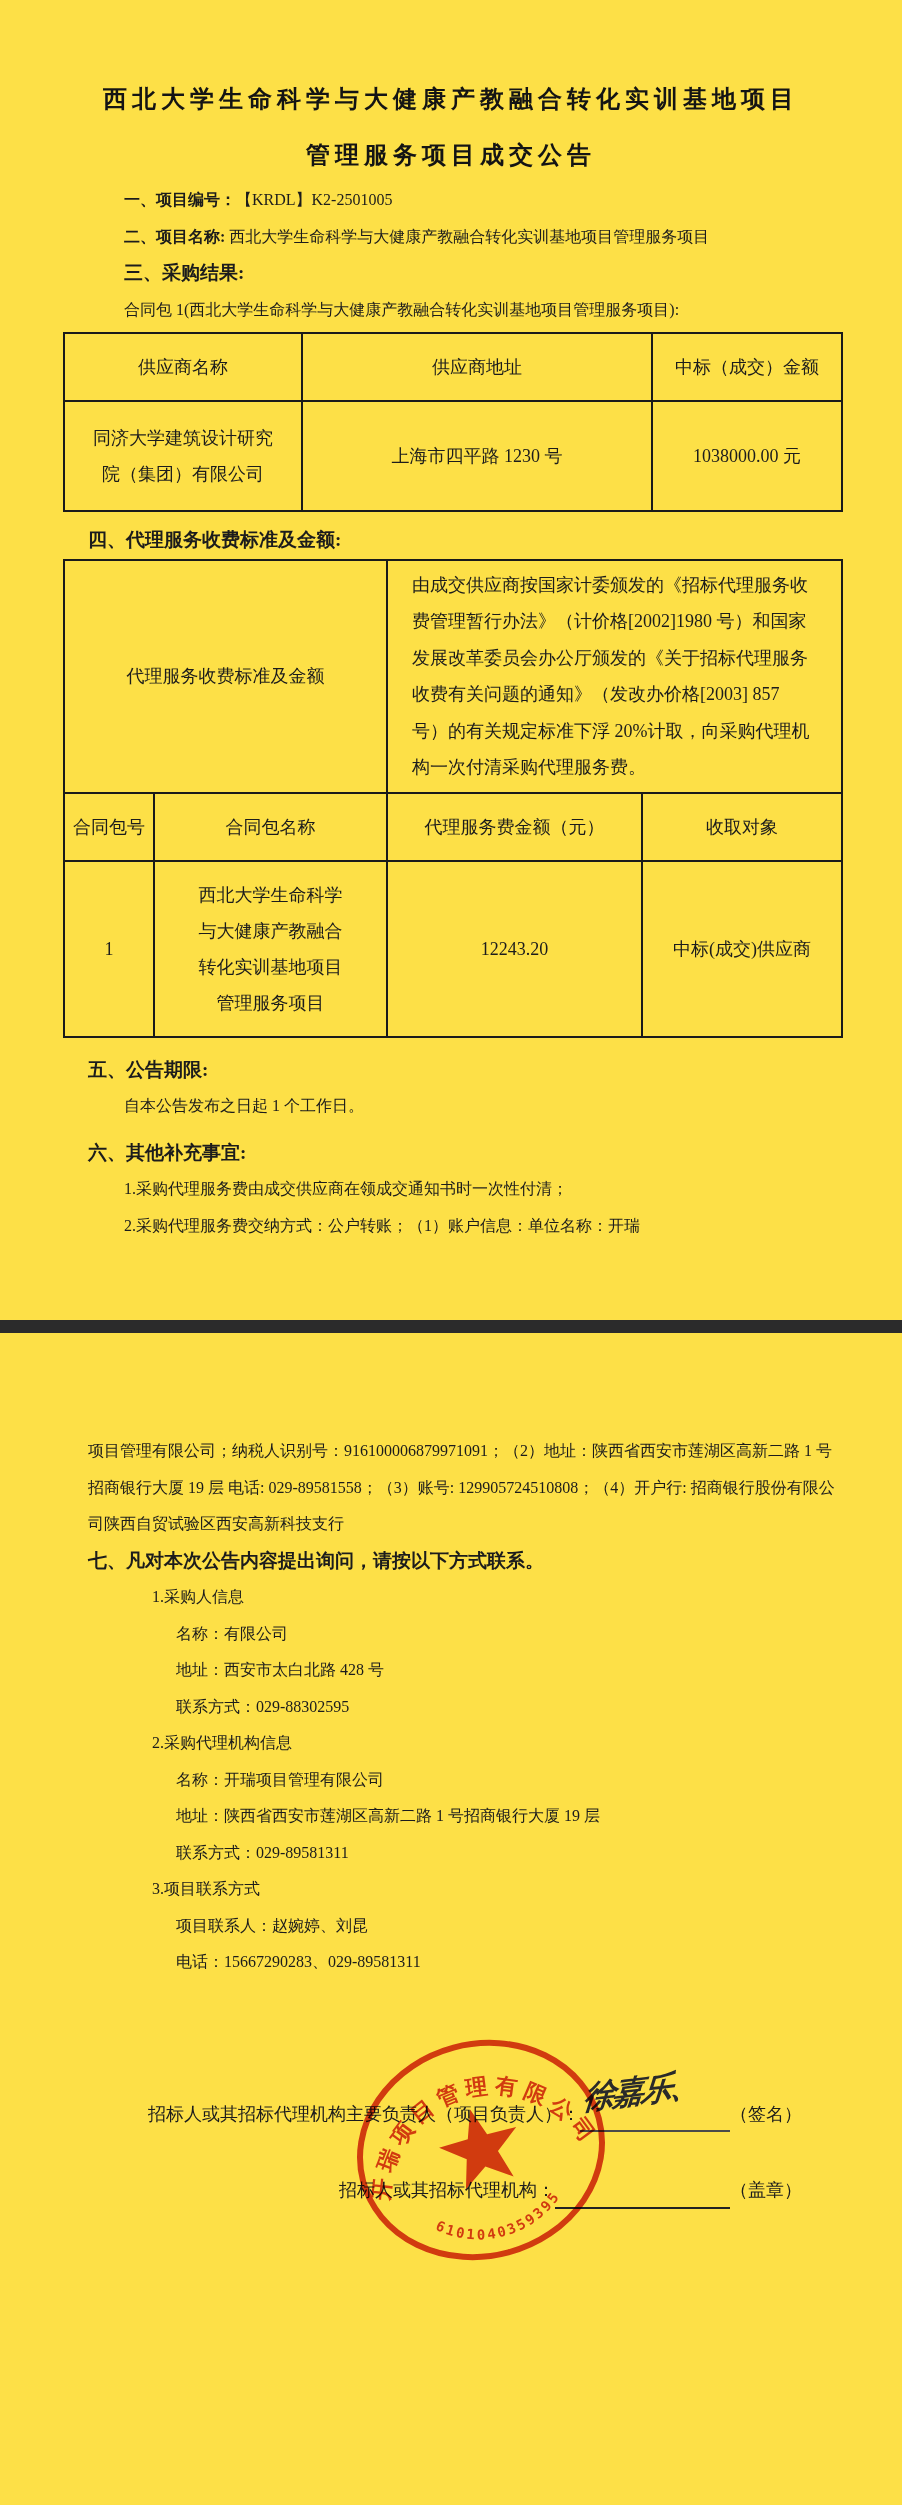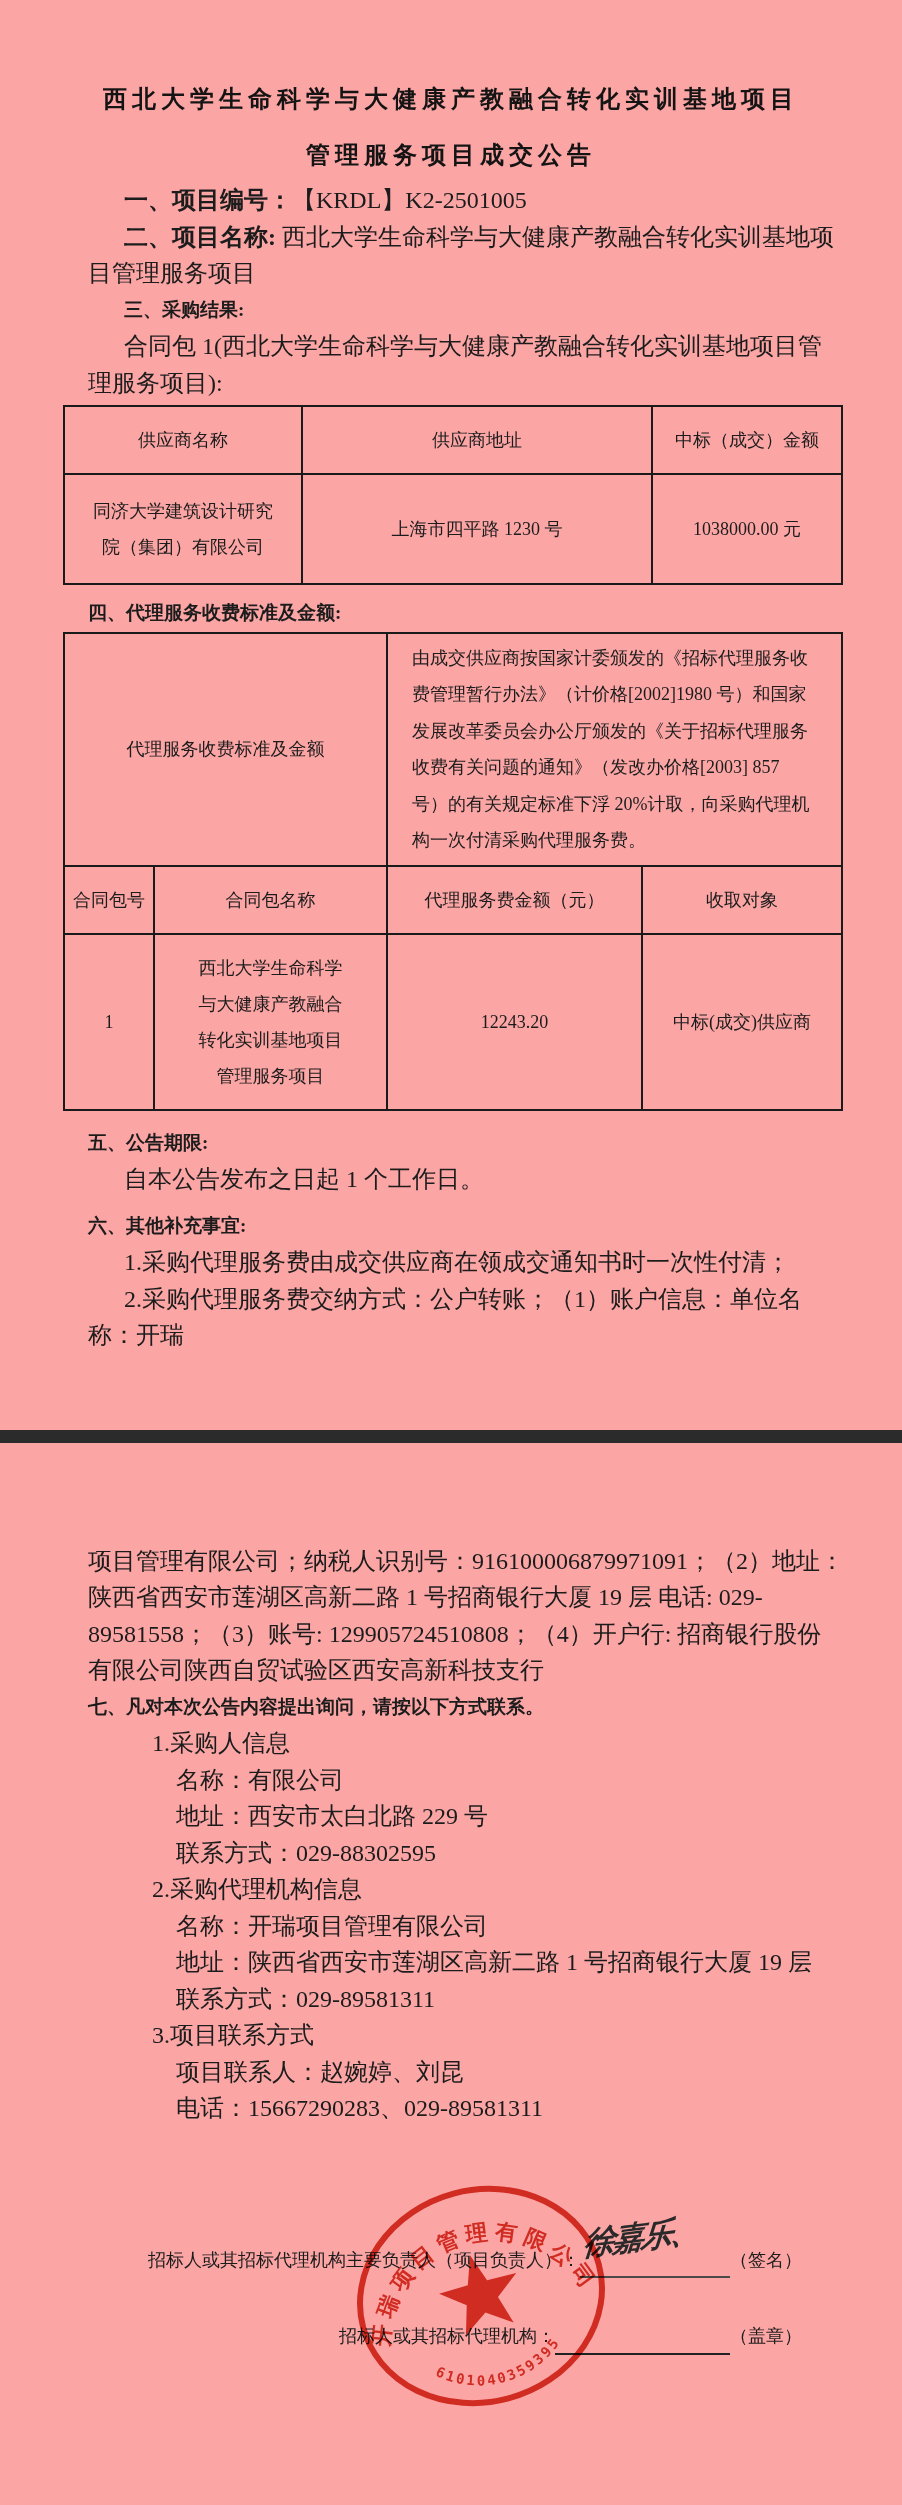--- a/index.html
+++ b/index.html
@@ -1,36 +1,36 @@
 <!DOCTYPE html>
 <html><head>
 <meta charset="utf-8">
 <style>
   html,body{margin:0;padding:0;background:#ffffff;}
   .page{
     position:relative;
     width:902px;
     height:2505px;
-    background:#fca5a5;
+    background:#fde047;
     overflow:hidden;
     font-family:"Liberation Serif","DejaVu Serif",serif;
     color:#1c1c1c;
     box-sizing:border-box;
     padding:84px 58px 0 88px;
   }
   .full-bleed{margin-left:-88px;margin-right:-58px;text-align:center;}
   .doc-title{
     font-size:24px;
     font-weight:700;
     letter-spacing:5px;
     line-height:30px;
     color:#141414;
   }
   .doc-title.second{margin-top:26px;}
-  p{margin:0;font-size:24px;line-height:36.5px;}
+  p{margin:0;font-size:16px;line-height:36.5px;}
   .indent{text-indent:36px;}
   .bold{font-weight:700;}
   .sec-head{font-weight:700;font-size:19px;line-height:36.5px;}
   .p-s1{margin-top:12px;}
   table{
     border-collapse:collapse;
     table-layout:fixed;
     width:778px;
     margin-left:-25px;
     font-size:18px;
@@ -189,21 +189,21 @@
 
   <div class="page-separator"></div>
 
   <p class="page2-start">项目管理有限公司；纳税人识别号：916100006879971091；（2）地址：陕西省西安市莲湖区高新二路 1 号招商银行大厦 19 层 电话: 029-89581558；（3）账号: 129905724510808；（4）开户行: 招商银行股份有限公司陕西自贸试验区西安高新科技支行</p>
 
   <p class="sec-head">七、凡对本次公告内容提出询问，请按以下方式联系。</p>
 
   <div>
     <p class="contact-lvl1">1.采购人信息</p>
     <p class="contact-lvl2">名称：有限公司</p>
-    <p class="contact-lvl2">地址：西安市太白北路 229 号</p>
+    <p class="contact-lvl2">地址：西安市太白北路 428 号</p>
     <p class="contact-lvl2">联系方式：029-88302595</p>
     <p class="contact-lvl1">2.采购代理机构信息</p>
     <p class="contact-lvl2">名称：开瑞项目管理有限公司</p>
     <p class="contact-lvl2">地址：陕西省西安市莲湖区高新二路 1 号招商银行大厦 19 层</p>
     <p class="contact-lvl2">联系方式：029-89581311</p>
     <p class="contact-lvl1">3.项目联系方式</p>
     <p class="contact-lvl2">项目联系人：赵婉婷、刘昆</p>
     <p class="contact-lvl2">电话：15667290283、029-89581311</p>
   </div>
 

